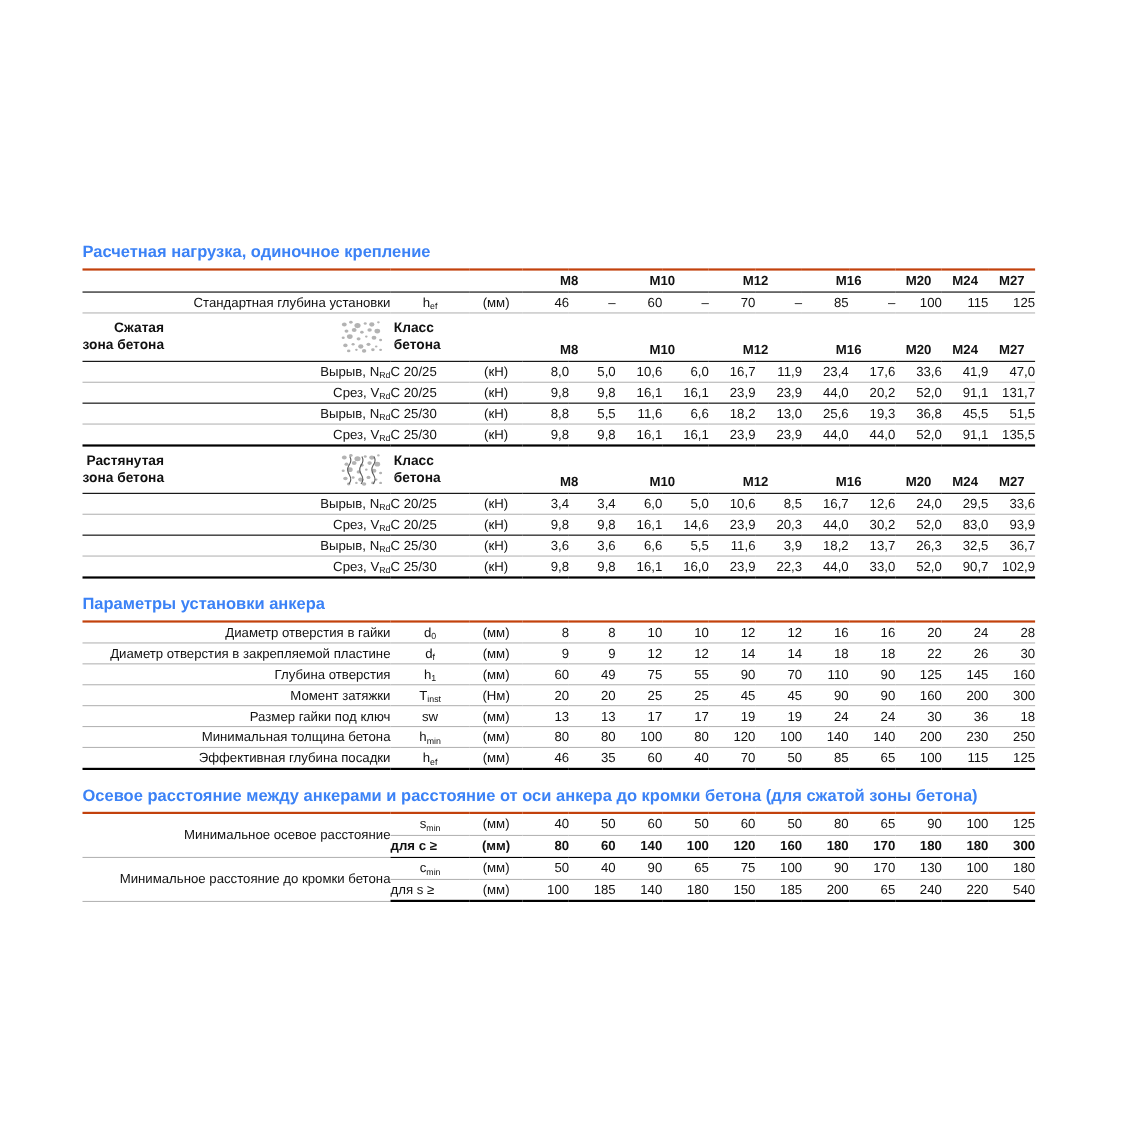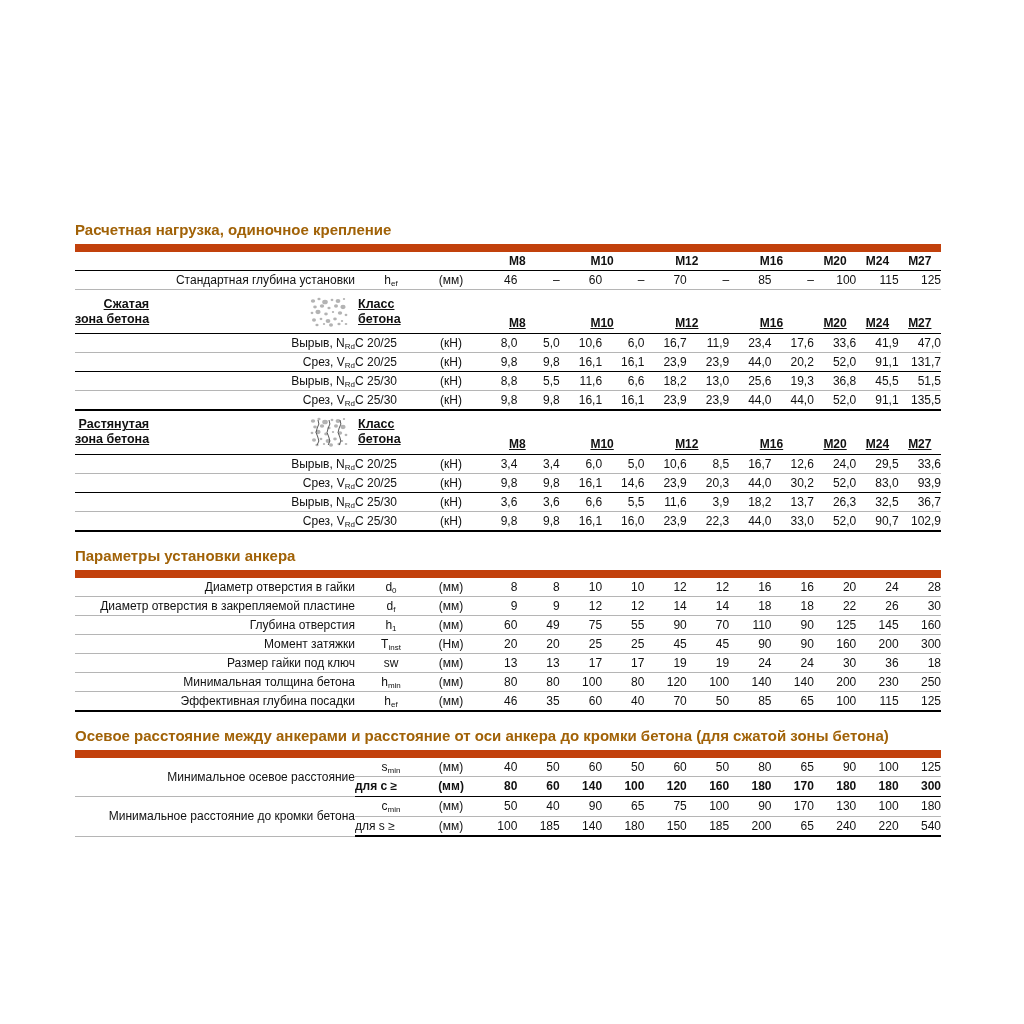--- a/index.html
+++ b/index.html
@@ -1,33 +1,33 @@
 <!DOCTYPE html>
 <html><head>
 <meta charset="utf-8">
 <style>
   html,body{margin:0;padding:0;background:#fff;}
   .page{position:relative;width:1024px;height:1024px;background:#ffffff;overflow:hidden;
         font-family:"Liberation Sans",sans-serif;color:#111;}
   .content{position:absolute;left:75px;top:221px;width:866px;}
-  h2.sec-title{font-size:15px;font-weight:700;margin:0 0 6px 0;color:#a16207;line-height:17px;}
+  h2.sec-title{font-size:15px;font-weight:700;margin:0 0 6px 0;color:#3b82f6;line-height:17px;}
   h2.sec-title.later{margin-top:15px;}
-  table.dt{border-collapse:collapse;width:100%;table-layout:fixed;border-top:8px solid #c2410c;}
+  table.dt{border-collapse:collapse;width:100%;table-layout:fixed;border-top:2px solid #c2410c;}
   table.dt td{font-size:12px;padding:0;vertical-align:middle;height:18px;line-height:14px;color:#111;}
   td.lbl{text-align:right;padding-left:2px;}
   td.sym{text-align:center;}
   td.sym-left{text-align:left;padding-left:3px;}
   td.unit{text-align:center;}
   td.val{text-align:right;padding-right:7px;font-variant-numeric:tabular-nums;}
   td.mhead{font-weight:700;text-align:center;font-size:12.5px;}
   tr.hrow{height:20px;}
   tr.b-light td{border-bottom:1px solid #b5b5b5;}
   tr.b-dark td{border-bottom:1px solid #000;}
   tr.b-thick td{border-bottom:2px solid #000;}
-  tr.zone-band{height:44px;text-decoration:underline;}
+  tr.zone-band{height:44px;}
   tr.zone-band td{vertical-align:middle;}
   tr.zone-band td.mbot{vertical-align:bottom;padding-bottom:3px;}
   .zone-name{font-weight:700;font-size:12.5px;line-height:15px;}
   .zone-label-wrap{display:flex;align-items:center;justify-content:space-between;padding-right:5px;}
   .class-head{font-weight:700;font-size:12.5px;line-height:15px;padding-left:3px;}
   sub.s{font-size:8px;line-height:0;vertical-align:-2px;letter-spacing:0;}
   .icon{display:inline-block;width:40px;height:30px;}
   .rowspan-lbl{vertical-align:middle;}
 </style>
 </head>

